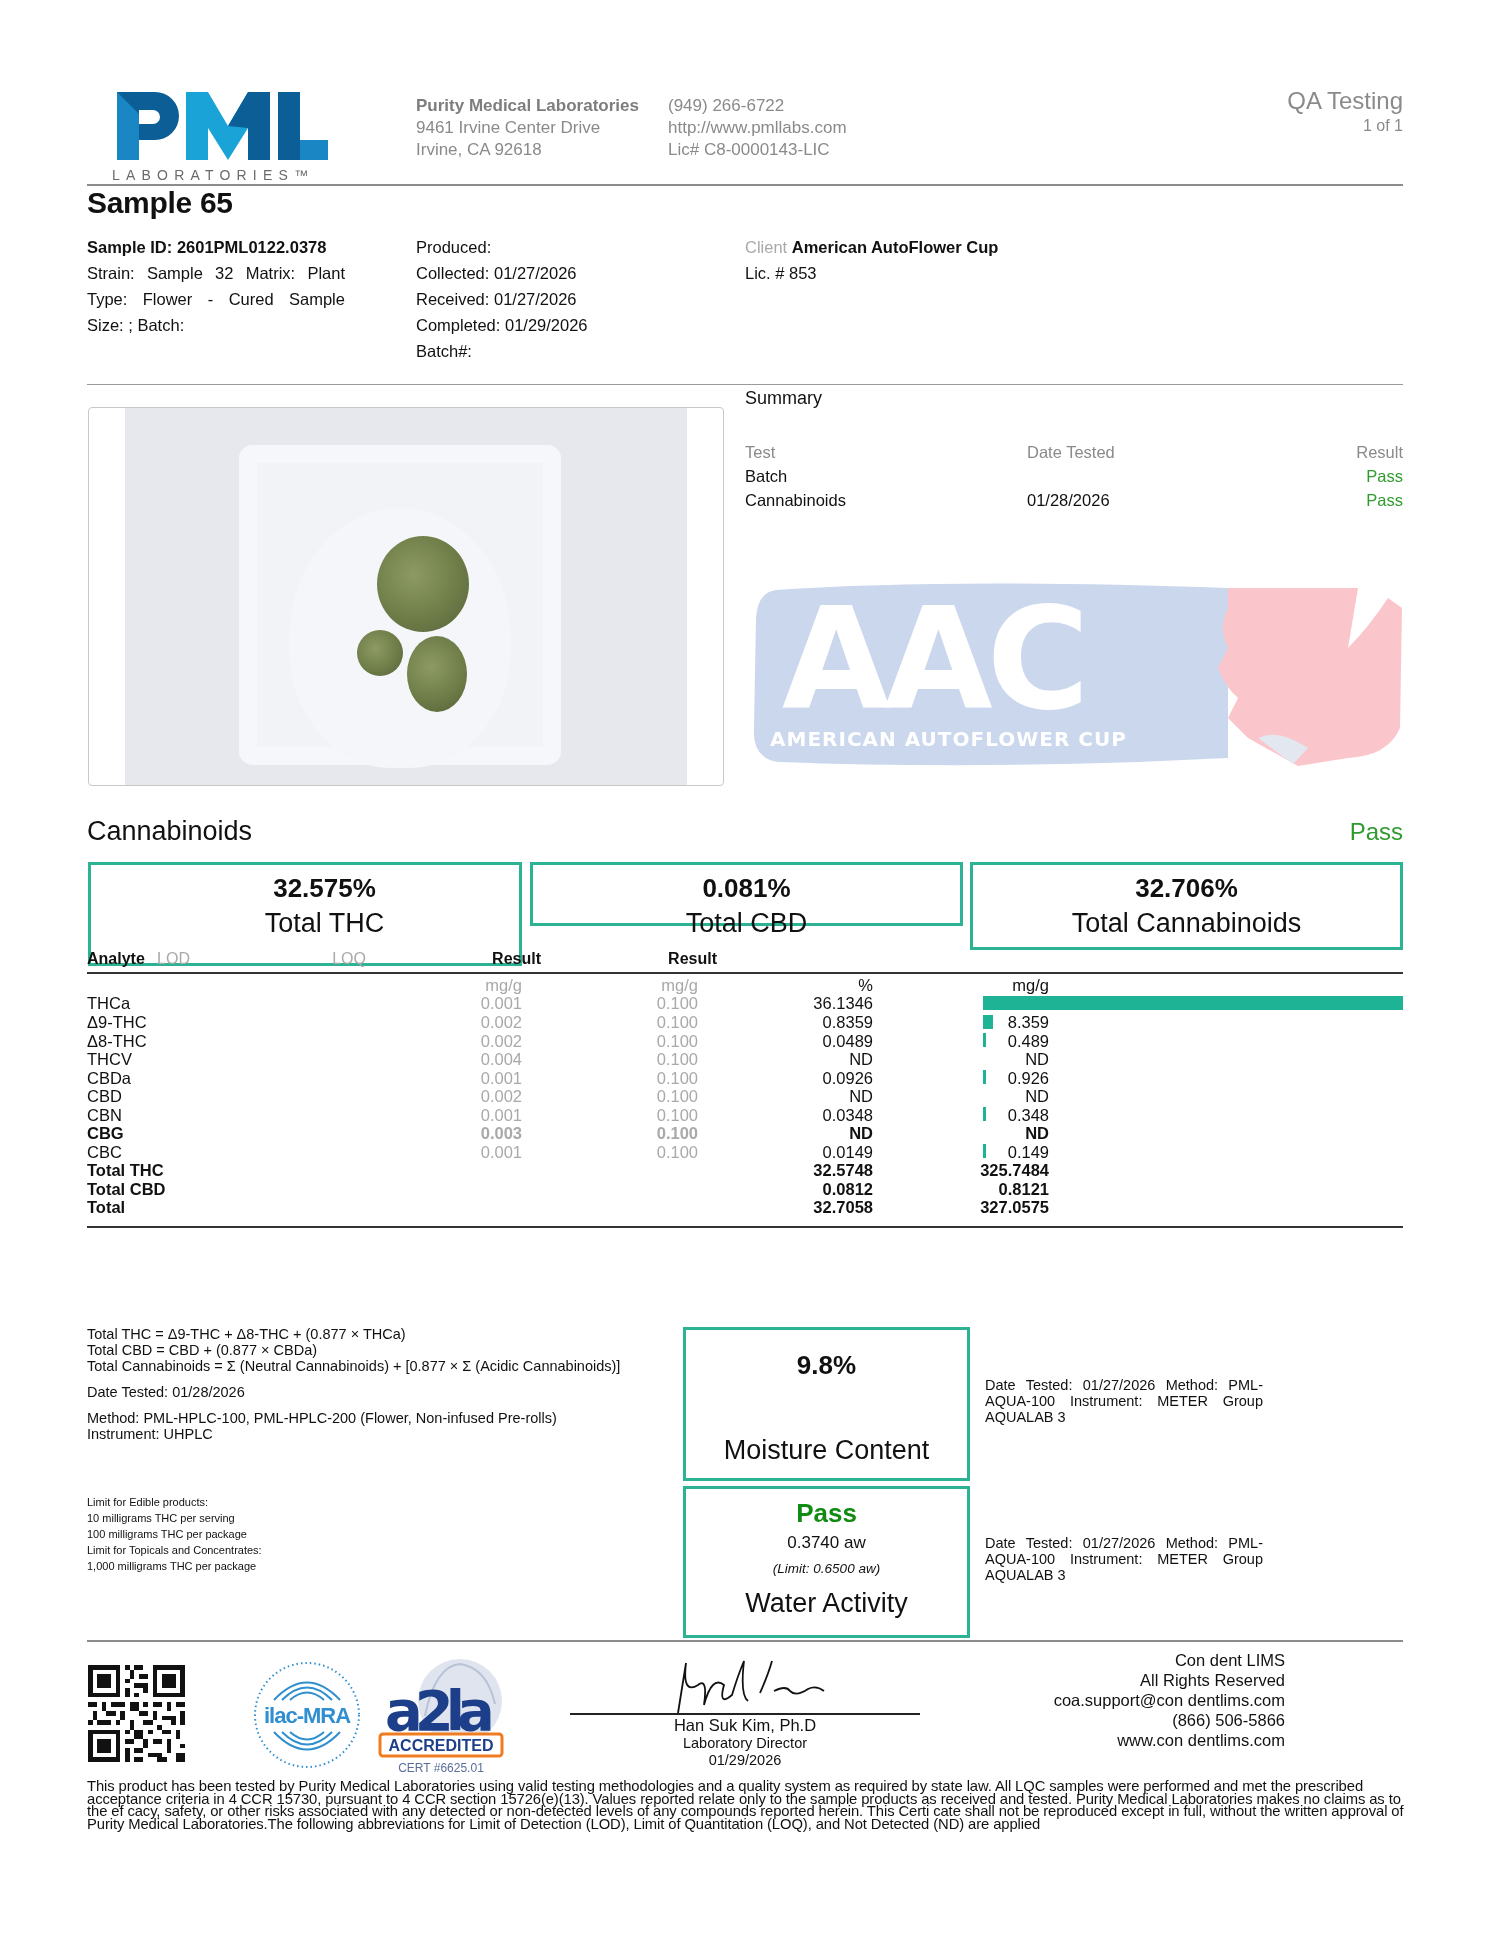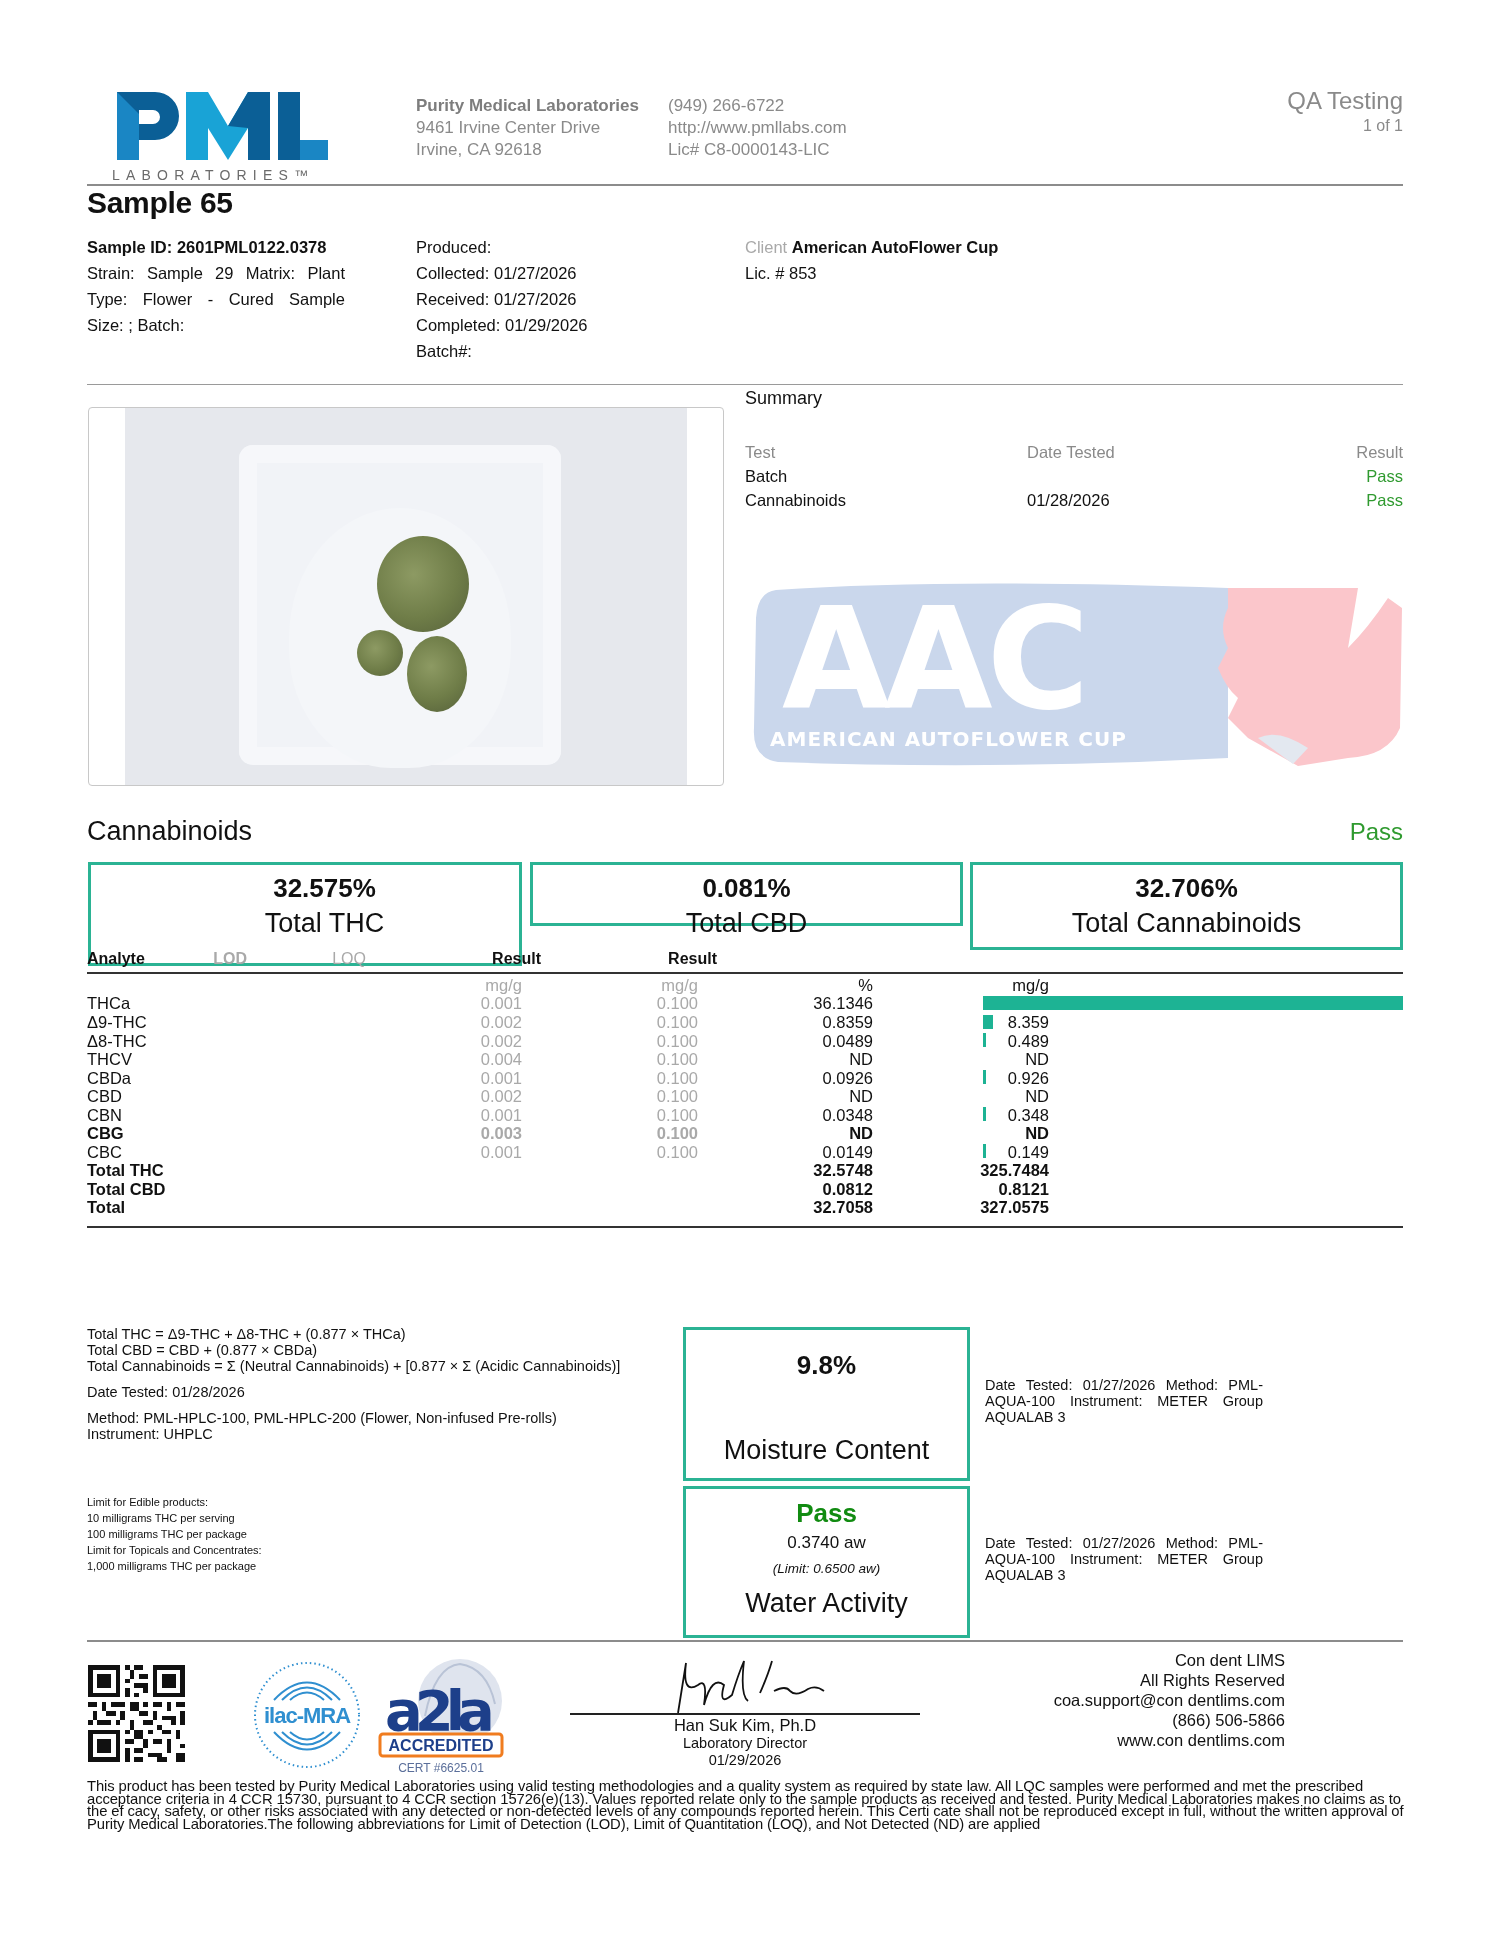--- a/index.html
+++ b/index.html
@@ -115,21 +115,21 @@
 
 <div class="rule" style="left:87px; top:184px; width:1316px;"></div>
 
 <div class="abs title">Sample 65</div>
 
 <div class="abs info col1">
   <div><b>Sample ID:</b> <b>2601PML0122.0378</b></div>
   <div class="j">
     <span>Strain:</span>
     <span>Sample</span>
-    <span>29</span>
+    <span>32</span>
     <span>Matrix:</span>
     <span>Plant</span>
   </div>
   <div class="j">
     <span>Type:</span>
     <span>Flower</span>
     <span>-</span>
     <span>Cured</span>
     <span>Sample</span>
   </div>
@@ -198,21 +198,21 @@
   <div class="v">0.081%</div>
   <div class="l">Total CBD</div>
 </div>
 <div class="box" style="left:970px; top:862px; width:433px; height:88px;">
   <div class="v">32.706%</div>
   <div class="l">Total Cannabinoids</div>
 </div>
 
 <div class="abs tbl">
   <div class="th" style="left:0; top:2px;">Analyte</div>
-  <div class="th lgray" style="right:1156px; top:2px; font-weight:bold;">LOD</div>
+  <div class="th lgray" style="right:1213px; top:2px; font-weight:normal;">LOD</div>
   <div class="th lgray" style="right:1037px; top:2px; font-weight:normal;">LOQ</div>
   <div class="th" style="right:862px; top:2px;">Result</div>
   <div class="th" style="right:686px; top:2px;">Result</div>
   <div style="position:absolute; left:0; top:24px; width:1316px; height:2px; background:#333;"></div>
 
   <div class="row" style="top:28px;">
     <span class="c-lod">mg/g</span>
     <span class="c-loq">mg/g</span>
     <span class="c-pct">%</span>
     <span class="c-mg">mg/g</span>

